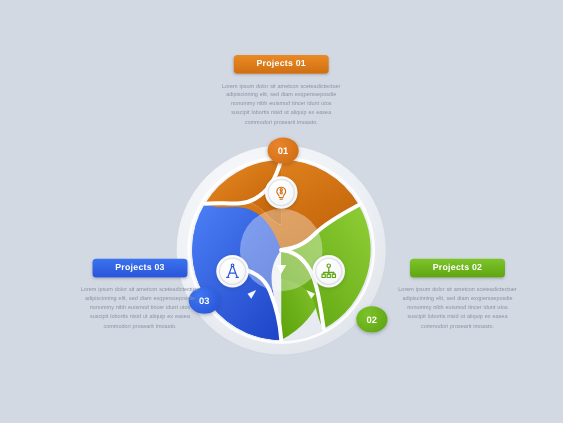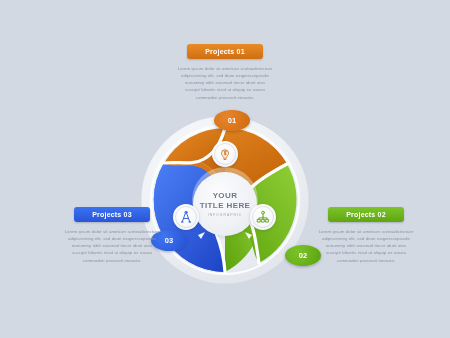--- a/index.html
+++ b/index.html
@@ -64,21 +64,21 @@
     left: 140px;
     top: 115px;
     width: 170px;
     height: 170px;
   }
   .wheel svg { display: block; overflow: visible; }
 
   
   .badge {
     position: absolute;
-    width: 36px;
+    width: 25px;
     height: 21px;
     border-radius: 50%;
     color: #fff;
     font-size: 7.5px;
     font-weight: bold;
     display: flex;
     align-items: center;
     justify-content: center;
     box-shadow: 0 1px 3px rgba(50,60,80,.35);
     letter-spacing: .2px;
@@ -213,27 +213,20 @@
       <path fill="none" stroke="#ffffff" stroke-width="3.2" stroke-linecap="round" d="M85 85 C95 86 103 92 108 101 C114 112 116 128 119 148"></path>
 
       <polygon points="85,104 81,97 89,97" fill="#ffffff" opacity=".95"></polygon>
       <polygon points="112,120 105,117 109,124" fill="#ffffff" opacity=".95"></polygon>
       <polygon points="58,120 65,117 61,124" fill="#ffffff" opacity=".95"></polygon>
 
       <circle cx="85" cy="85" r="33" fill="#ffffff" opacity=".35"></circle>
     </svg>
   </div>
 
-  <div class="hub">
-    <div class="hub-title">
-      <span>YOUR</span><br>
-      <span>TITLE HERE</span>
-    </div>
-    <div class="hub-sub">INFOGRAPHIC</div>
-  </div>
 
   <div class="icon-disc disc-01">
     <svg viewBox="0 0 24 24" fill="none" stroke="#d06f12" stroke-width="1.6" stroke-linecap="round" stroke-linejoin="round" aria-hidden="true">
       <path d="M9 17c0-2-3-3.2-3-6.2A6 6 0 0 1 18 10.8c0 3-3 4.2-3 6.2"></path>
       <line x1="9.5" y1="19" x2="14.5" y2="19"></line>
       <line x1="10.5" y1="21.3" x2="13.5" y2="21.3"></line>
       <circle cx="12" cy="8.2" r="1.5"></circle>
       <circle cx="12" cy="12.3" r="1.5"></circle>
     </svg>
   </div>

